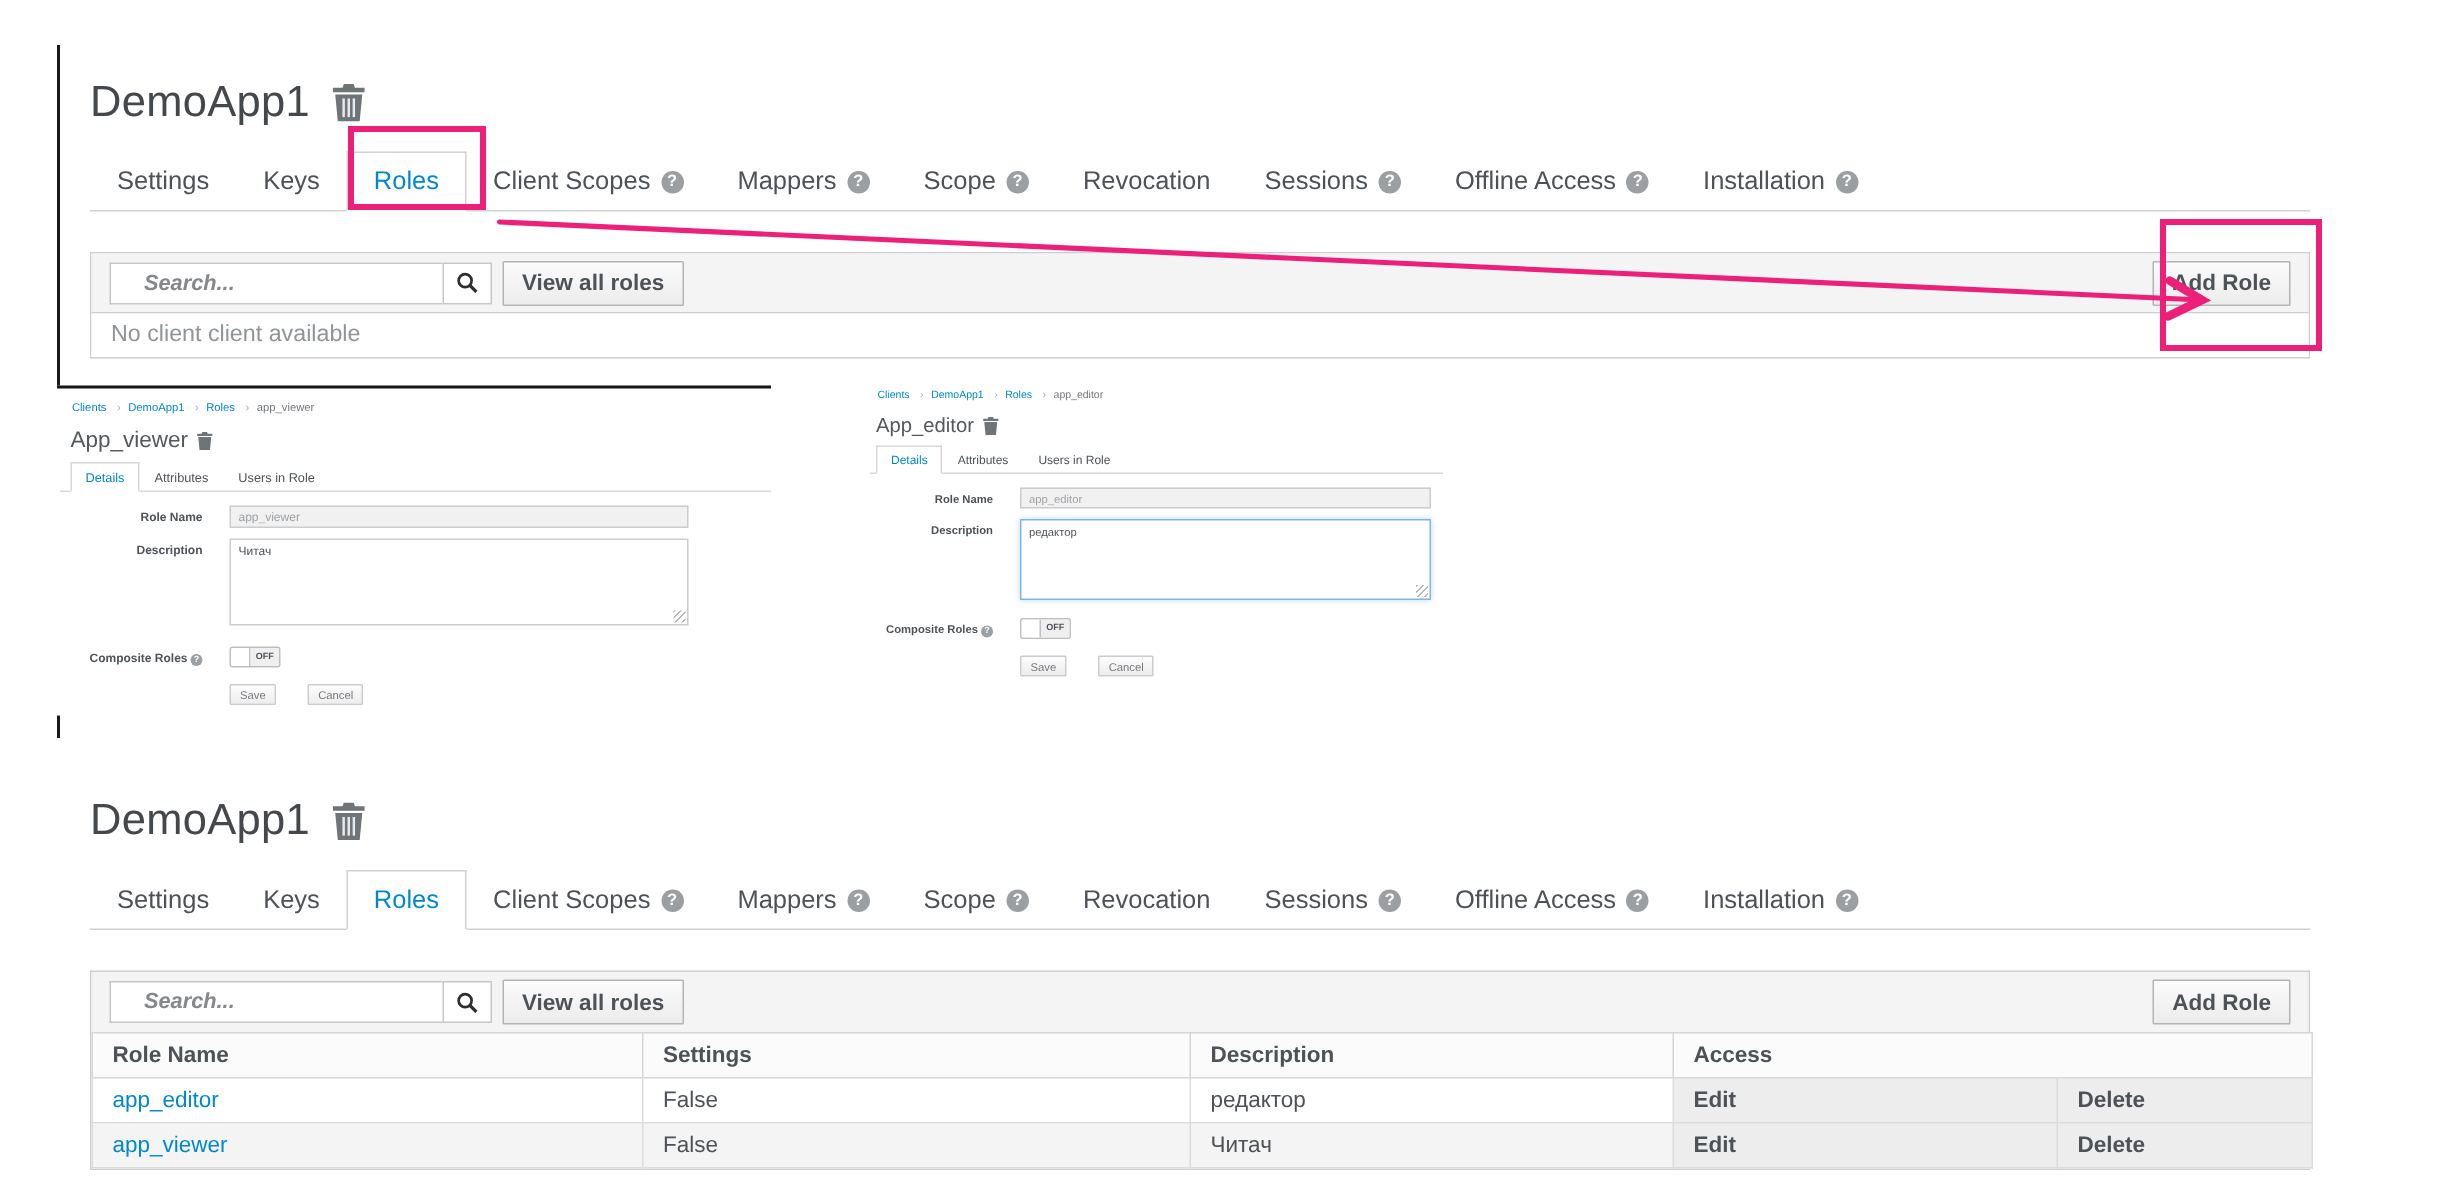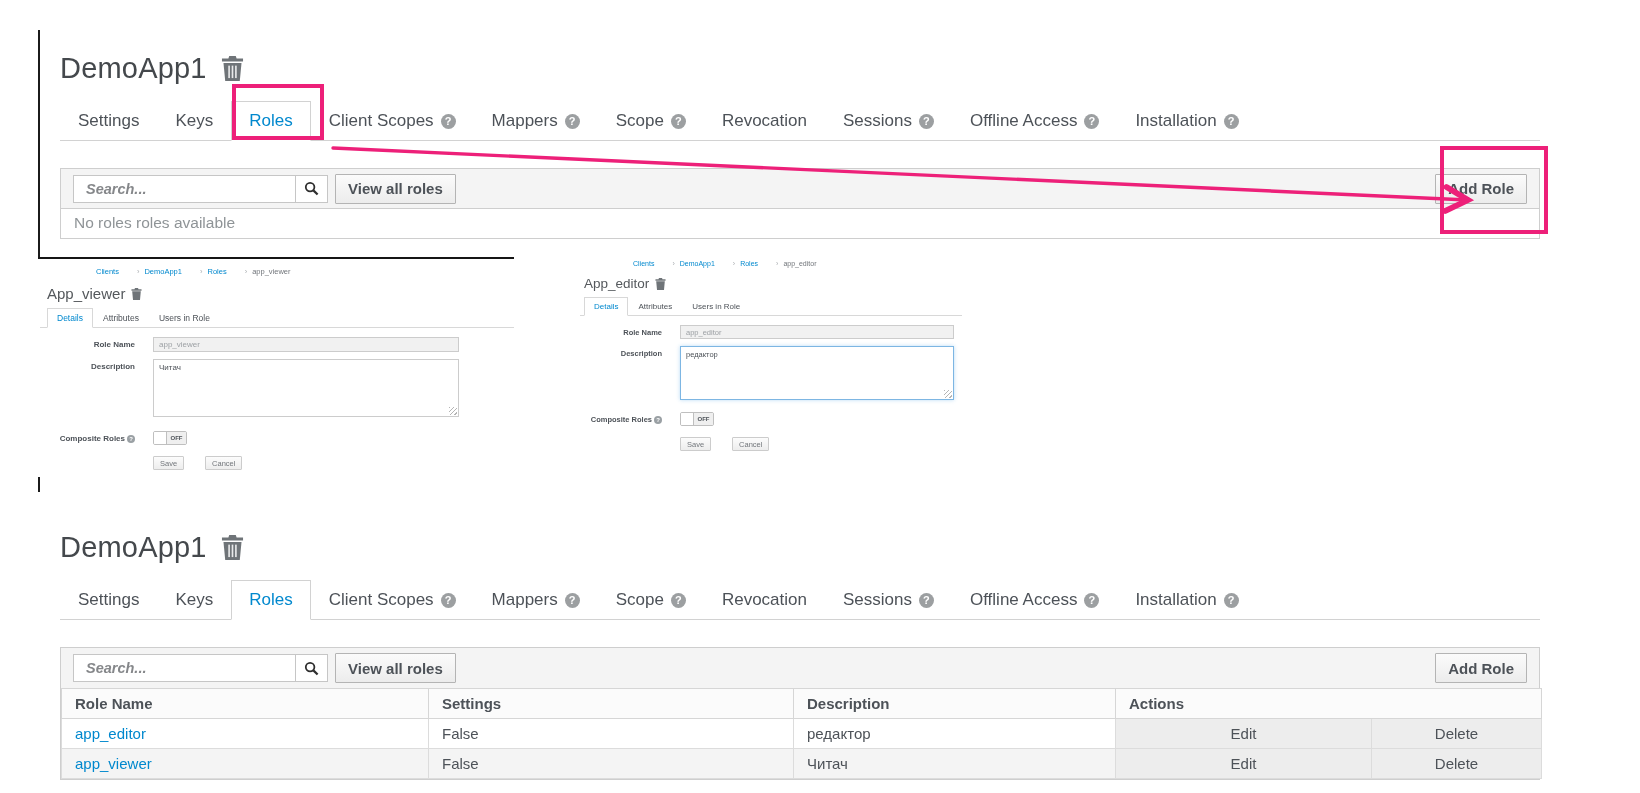--- a/index.html
+++ b/index.html
@@ -16,47 +16,47 @@
   .trash-sm { width:11px; height:12px; fill:#6f7478; }
 
   .tabs { display:flex; border-bottom:1px solid #d2d2d2; }
   .tab { display:flex; align-items:center; padding:9px 17px; font-size:17px; color:#4d5258; cursor:pointer; border:1px solid transparent; margin-bottom:-1px; }
   .tab.active { color:#0088ce; background:#fff; border-color:#d2d2d2; border-bottom-color:#fff; }
   .help { display:inline-flex; align-items:center; justify-content:center; width:15px; height:15px; border-radius:50%; background:#9c9fa1; color:#fff; font-size:11px; font-weight:700; margin-left:7px; }
 
   .grid-box { margin-top:27px; border:1px solid #cecece; }
   .toolbar { display:flex; align-items:center; background:#f4f4f4; padding:5px 12px; height:40px; border-bottom:1px solid #cecece; }
   .search-group { display:flex; }
-  .search-input { width:222px; height:28px; border:1px solid #c6c6c6; border-right:none; background:#fff; padding:0 12px; font-size:14.5px; font-family:inherit; color:#555; }
+  .search-input { width:222px; height:28px; border:1px solid #c6c6c6; border-right:none; background:#fff; padding:0 22px; font-size:14.5px; font-family:inherit; color:#555; }
   .search-input::placeholder { color:#85878a; font-style:italic; font-weight:700; }
   .search-btn { width:33px; height:28px; border:1px solid #c6c6c6; background:#fff; display:flex; align-items:center; justify-content:center; cursor:pointer; }
   .btn { height:30px; padding:0 12px; font-family:inherit; font-size:15px; font-weight:700; color:#4d5258; background:linear-gradient(#fbfbfb,#ececec); border:1px solid #b4b4b4; border-radius:1px; cursor:pointer; }
   .view-all-btn { margin-left:7px; }
   .add-role-btn { margin-left:auto; }
   .empty-row { height:29px; padding:5px 13px; font-size:15.5px; color:#8f9497; background:#fff; }
 
   
   .panel-top { position:absolute; left:60px; top:48px; width:1480px; }
 
   
   .panel-bottom { position:absolute; left:60px; top:527px; width:1480px; }
   .panel-bottom .toolbar { border-bottom:none; }
   table.roles-table { width:100%; border-collapse:collapse; table-layout:fixed; background:#fff; }
   .roles-table th { text-align:left; font-size:15px; font-weight:700; color:#4d5258; padding:6px 13px; background:#fbfbfb; border:1px solid #d6d6d6; }
   .roles-table td { font-size:15px; color:#4d5258; padding:6px 13px; border:1px solid #dcdcdc; }
   .roles-table tr:nth-child(even) td { background:#f4f4f4; }
   .roles-table a { color:#0088ce; text-decoration:none; cursor:pointer; }
-  .roles-table td.c-action { background:#ededed !important; text-align:center; cursor:pointer; }
+  .roles-table td.c-action { background:#ededed !important; cursor:pointer;font-weight:bold; }
 
   
   .mini { position:absolute; background:#fff; }
   .mini-left  { left:38px; top:257px; width:476px; border-top:2px solid #151515; padding:4px 0 0 2px; }
   .mini-right { left:580px; top:256px; width:382px; }
 
-  .crumbs { display:flex; gap:18px; font-size:7.5px; padding:4px 0 0 8px;margin-left:48px; }
+  .crumbs { display:flex; gap:7px; font-size:7.5px; padding:4px 0 0 8px; }
   .crumb { color:#0088ce; cursor:pointer; }
   .crumb:last-child { color:#72767b; }
   .crumb:not(:first-child)::before { content:"\203A"; color:#a9adb0; margin-right:5px; }
   .mini-title { display:flex; align-items:center; gap:6px; font-size:15px; font-weight:400; color:#54585c; margin:9px 0 6px 7px; }
   .mini-tabs { display:flex; border-bottom:1px solid #d8d8d8; font-size:8.5px; padding-left:7px;align-items:center; }
   .mtab { padding:4px 9px; color:#4d5258; cursor:pointer; border:1px solid transparent; margin-bottom:-1px; }
   .mtab:first-child { color:#0088ce; background:#fff; border-color:#d8d8d8; border-bottom-color:#fff; }
 
   .mini-form { padding-top:9px; }
   .frow { display:flex; gap:18px; margin-bottom:7px; }
@@ -158,21 +158,21 @@
           <button class="search-btn">
             <svg width="15" height="15" viewBox="0 0 16 16">
               <circle cx="6.5" cy="6.5" r="4.6" fill="none" stroke="#2d2d2d" stroke-width="1.9"></circle>
               <line x1="10" y1="10" x2="14.5" y2="14.5" stroke="#2d2d2d" stroke-width="2.3"></line>
             </svg>
           </button>
         </div>
         <button class="btn view-all-btn">View all roles</button>
         <button class="btn add-role-btn">Add Role</button>
       </div>
-      <div class="empty-row">No roles roles available</div>
+      <div class="empty-row">No client client available</div>
     </div>
   </section>
 
   <section class="mini mini-left">
     <nav class="crumbs">
       <span class="crumb">Clients</span>
         <span class="crumb">DemoApp1</span>
         <span class="crumb">Roles</span>
         <span class="crumb">app_viewer</span>
     </nav>
@@ -341,21 +341,21 @@
             <col style="width:365px">
             <col style="width:322px">
             <col style="width:256px">
             <col style="width:170px">
           </colgroup>
         <thead>
           <tr>
             <th>Role Name</th>
             <th>Settings</th>
             <th>Description</th>
-            <th colspan="2">Actions</th>
+            <th colspan="2">Access</th>
           </tr>
         </thead>
         <tbody>
           <tr>
               <td><a>app_editor</a></td>
               <td>False</td>
               <td>редактор</td>
               <td class="c-action">Edit</td>
               <td class="c-action">Delete</td>
             </tr>

